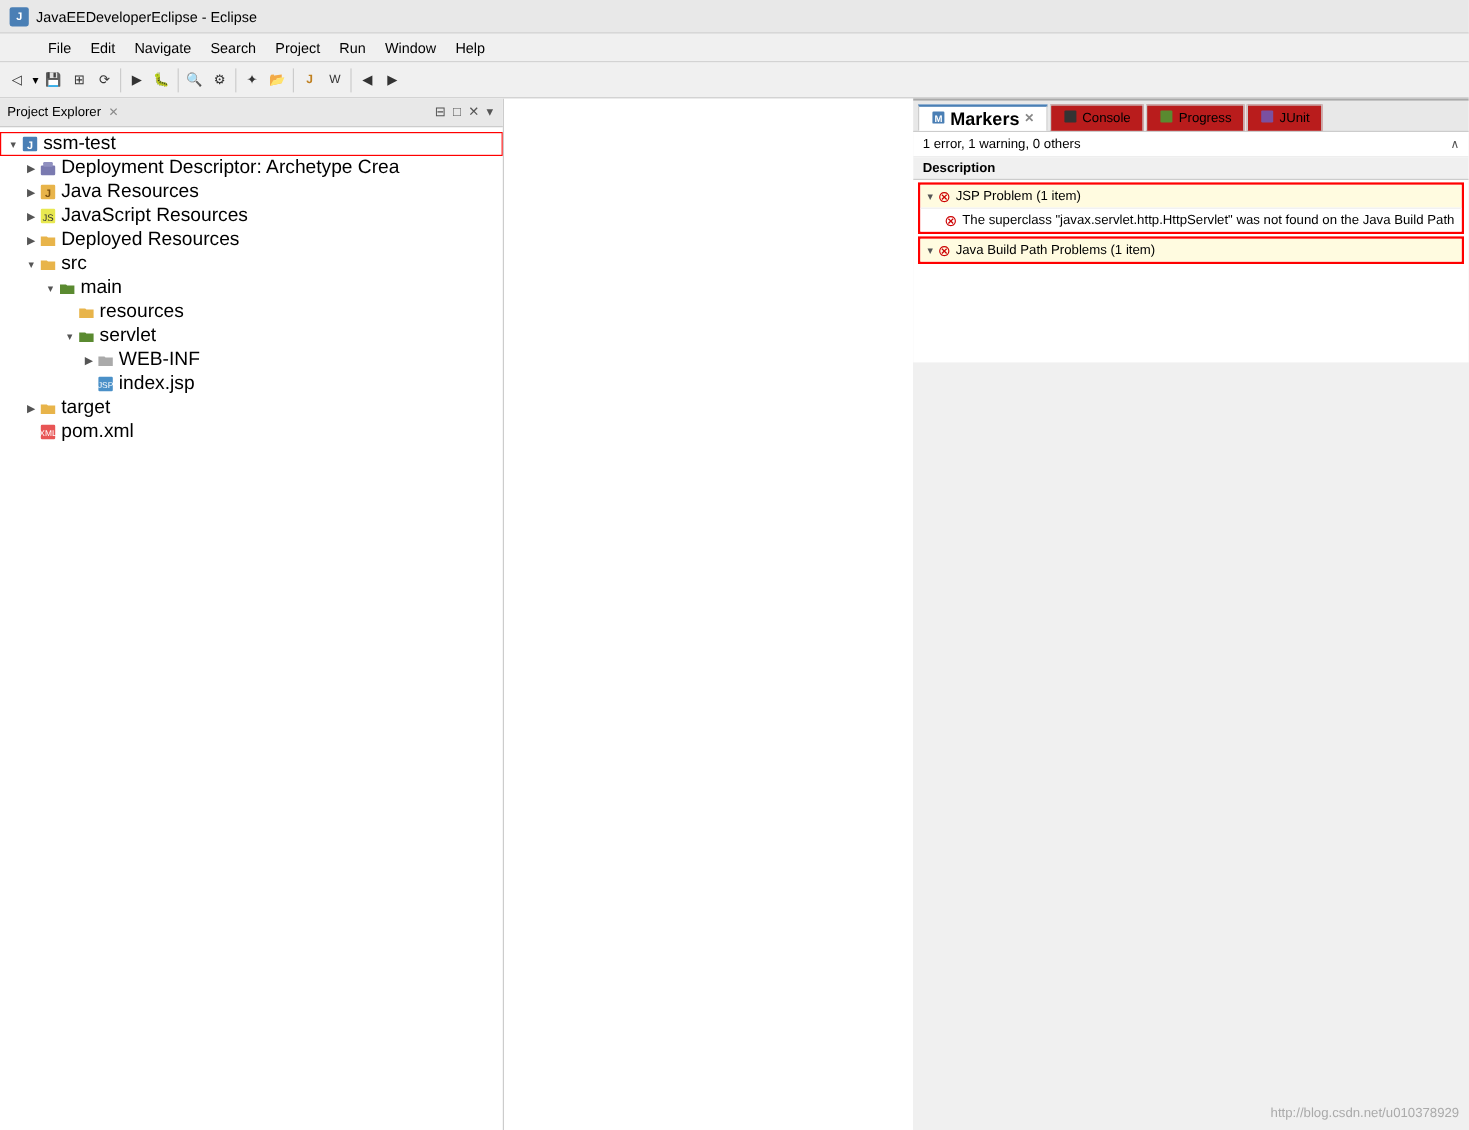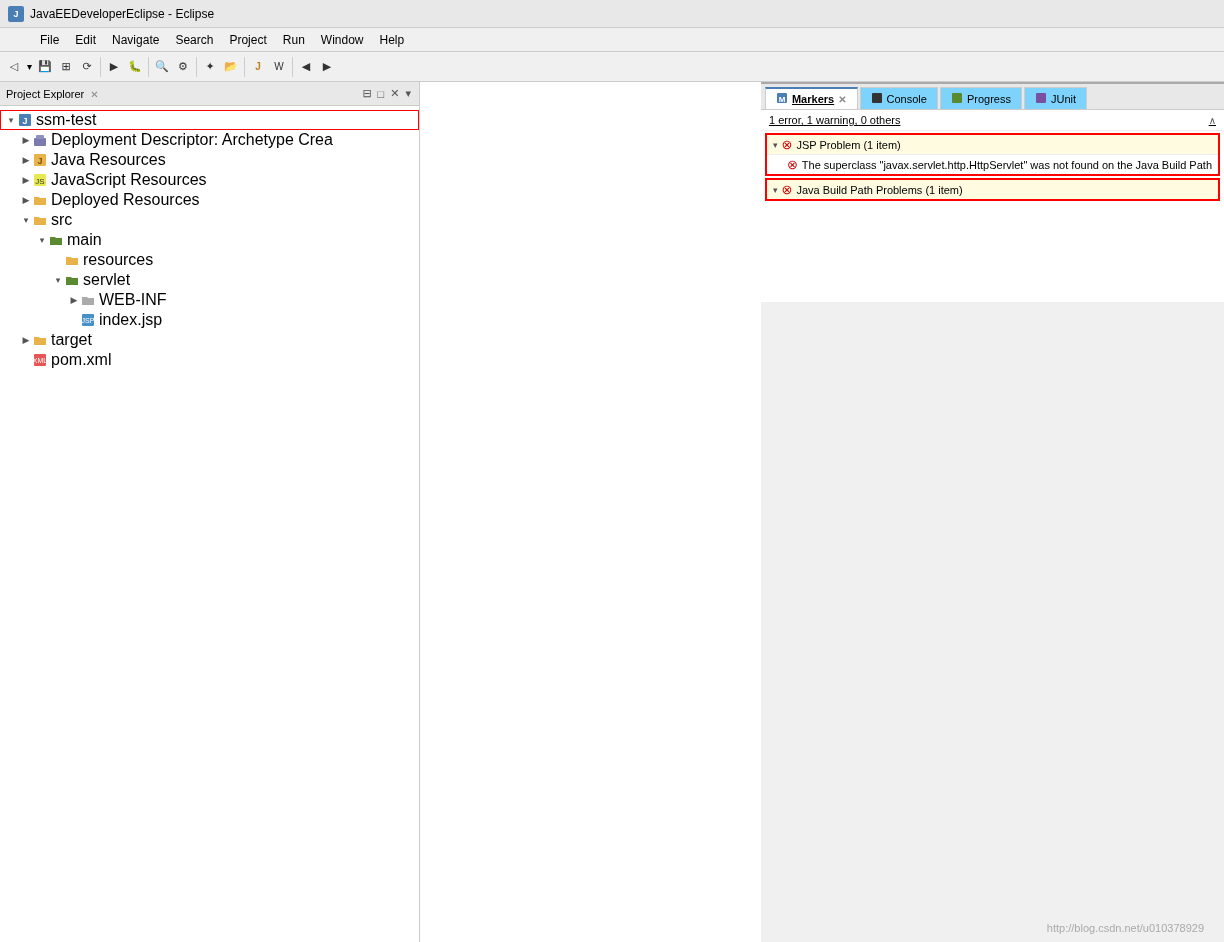--- a/index.html
+++ b/index.html
@@ -187,21 +187,21 @@
       align-items: flex-end;
       padding: 0 4px;
       height: 26px;
     }
     .bottom-tab {
       padding: 2px 10px;
       font-size: 11px;
       cursor: pointer;
       border: 1px solid #ccc;
       border-bottom: none;
-      background: #7dd3fc;
+      background: #b91c1c;
       margin-right: 2px;
       height: 22px;
       display: flex; align-items: center; gap: 4px;
     }
     .bottom-tab.active {
       background: white;
       border-top: 2px solid #4a7fb5;
       font-weight: bold;
     }
     .tab-close { font-size: 10px; color: #888; }
@@ -212,21 +212,20 @@
       padding: 0;
     }
 
     .bottom-summary {
       padding: 4px 8px;
       font-size: 11px;
       border-bottom: 1px solid #eee;
       display: flex;
       align-items: center;
       justify-content: space-between;
-      text-decoration: underline;
     }
 
     .bottom-collapse-btn {
       font-size: 10px; cursor: pointer; color: #555;
     }
 
     .markers-header {
       background: #f0f0f0;
       border-bottom: 1px solid #ccc;
       padding: 3px 8px;
@@ -257,21 +256,21 @@
       border-top: 1px solid #eee;
     }
     .marker-row.error-row { background: white; }
     .marker-icon-collapse {
       font-size: 9px; color: #555; margin-right: 4px;
     }
 
     .watermark {
       position: absolute;
       bottom: 8px;
-      right: 20px;
+      right: 8px;
       font-size: 11px;
       color: #aaa;
       pointer-events: none;
     }
   </style>
 </head>
 <body>
 
 <div id="title-bar">
   <div class="title-icon">J</div>
@@ -464,21 +463,21 @@
   </div>
 
   <div id="bottom-panel">
     <div id="bottom-tabs">
 
     <div class="bottom-tab active">
           <span style="font-size: 11px;"><svg width="12" height="12">
               <rect x="1" y="1" width="10" height="10" fill="#4a7fb5" rx="1"></rect>
               <text x="6" y="10" text-anchor="middle" font-size="8" fill="white">M</text>
             </svg></span>
-          <span style="font-size: 11px; text-decoration: underline;">Markers</span>
+          <span style="font-size: 15px;">Markers</span>
           <span class="tab-close">✕</span>
         </div>
         <div class="bottom-tab">
           <span style="font-size: 11px;"><svg width="12" height="12">
               <rect x="1" y="1" width="10" height="10" fill="#333" rx="1"></rect>
             </svg></span>
           <span style="font-size: 11px;">Console</span>
         </div>
         <div class="bottom-tab">
           <span style="font-size: 11px;"><svg width="12" height="12">
@@ -491,20 +490,21 @@
               <rect x="1" y="1" width="10" height="10" fill="#7a50a0" rx="1"></rect>
             </svg></span>
           <span style="font-size: 11px;">JUnit</span>
         </div>
       </div>
     <div id="bottom-content">
       <div class="bottom-summary">
         <span>1 error, 1 warning, 0 others</span>
         <span class="bottom-collapse-btn">∧</span>
       </div>
+      <div class="markers-header">Description</div>
       <div id="markers-list">
 
       <div class="marker-group">
             <div class="marker-group-row">
     <span class="marker-icon-collapse">▾</span>
     <span style="color:#cc0000;font-size:13px;margin-right:4px;">⊗</span>
     <span>JSP Problem (1 item)</span>
   </div>
             <div class="marker-row error-row">
       <span style="color:#cc0000;font-size:13px;margin-right:4px;">⊗</span>

